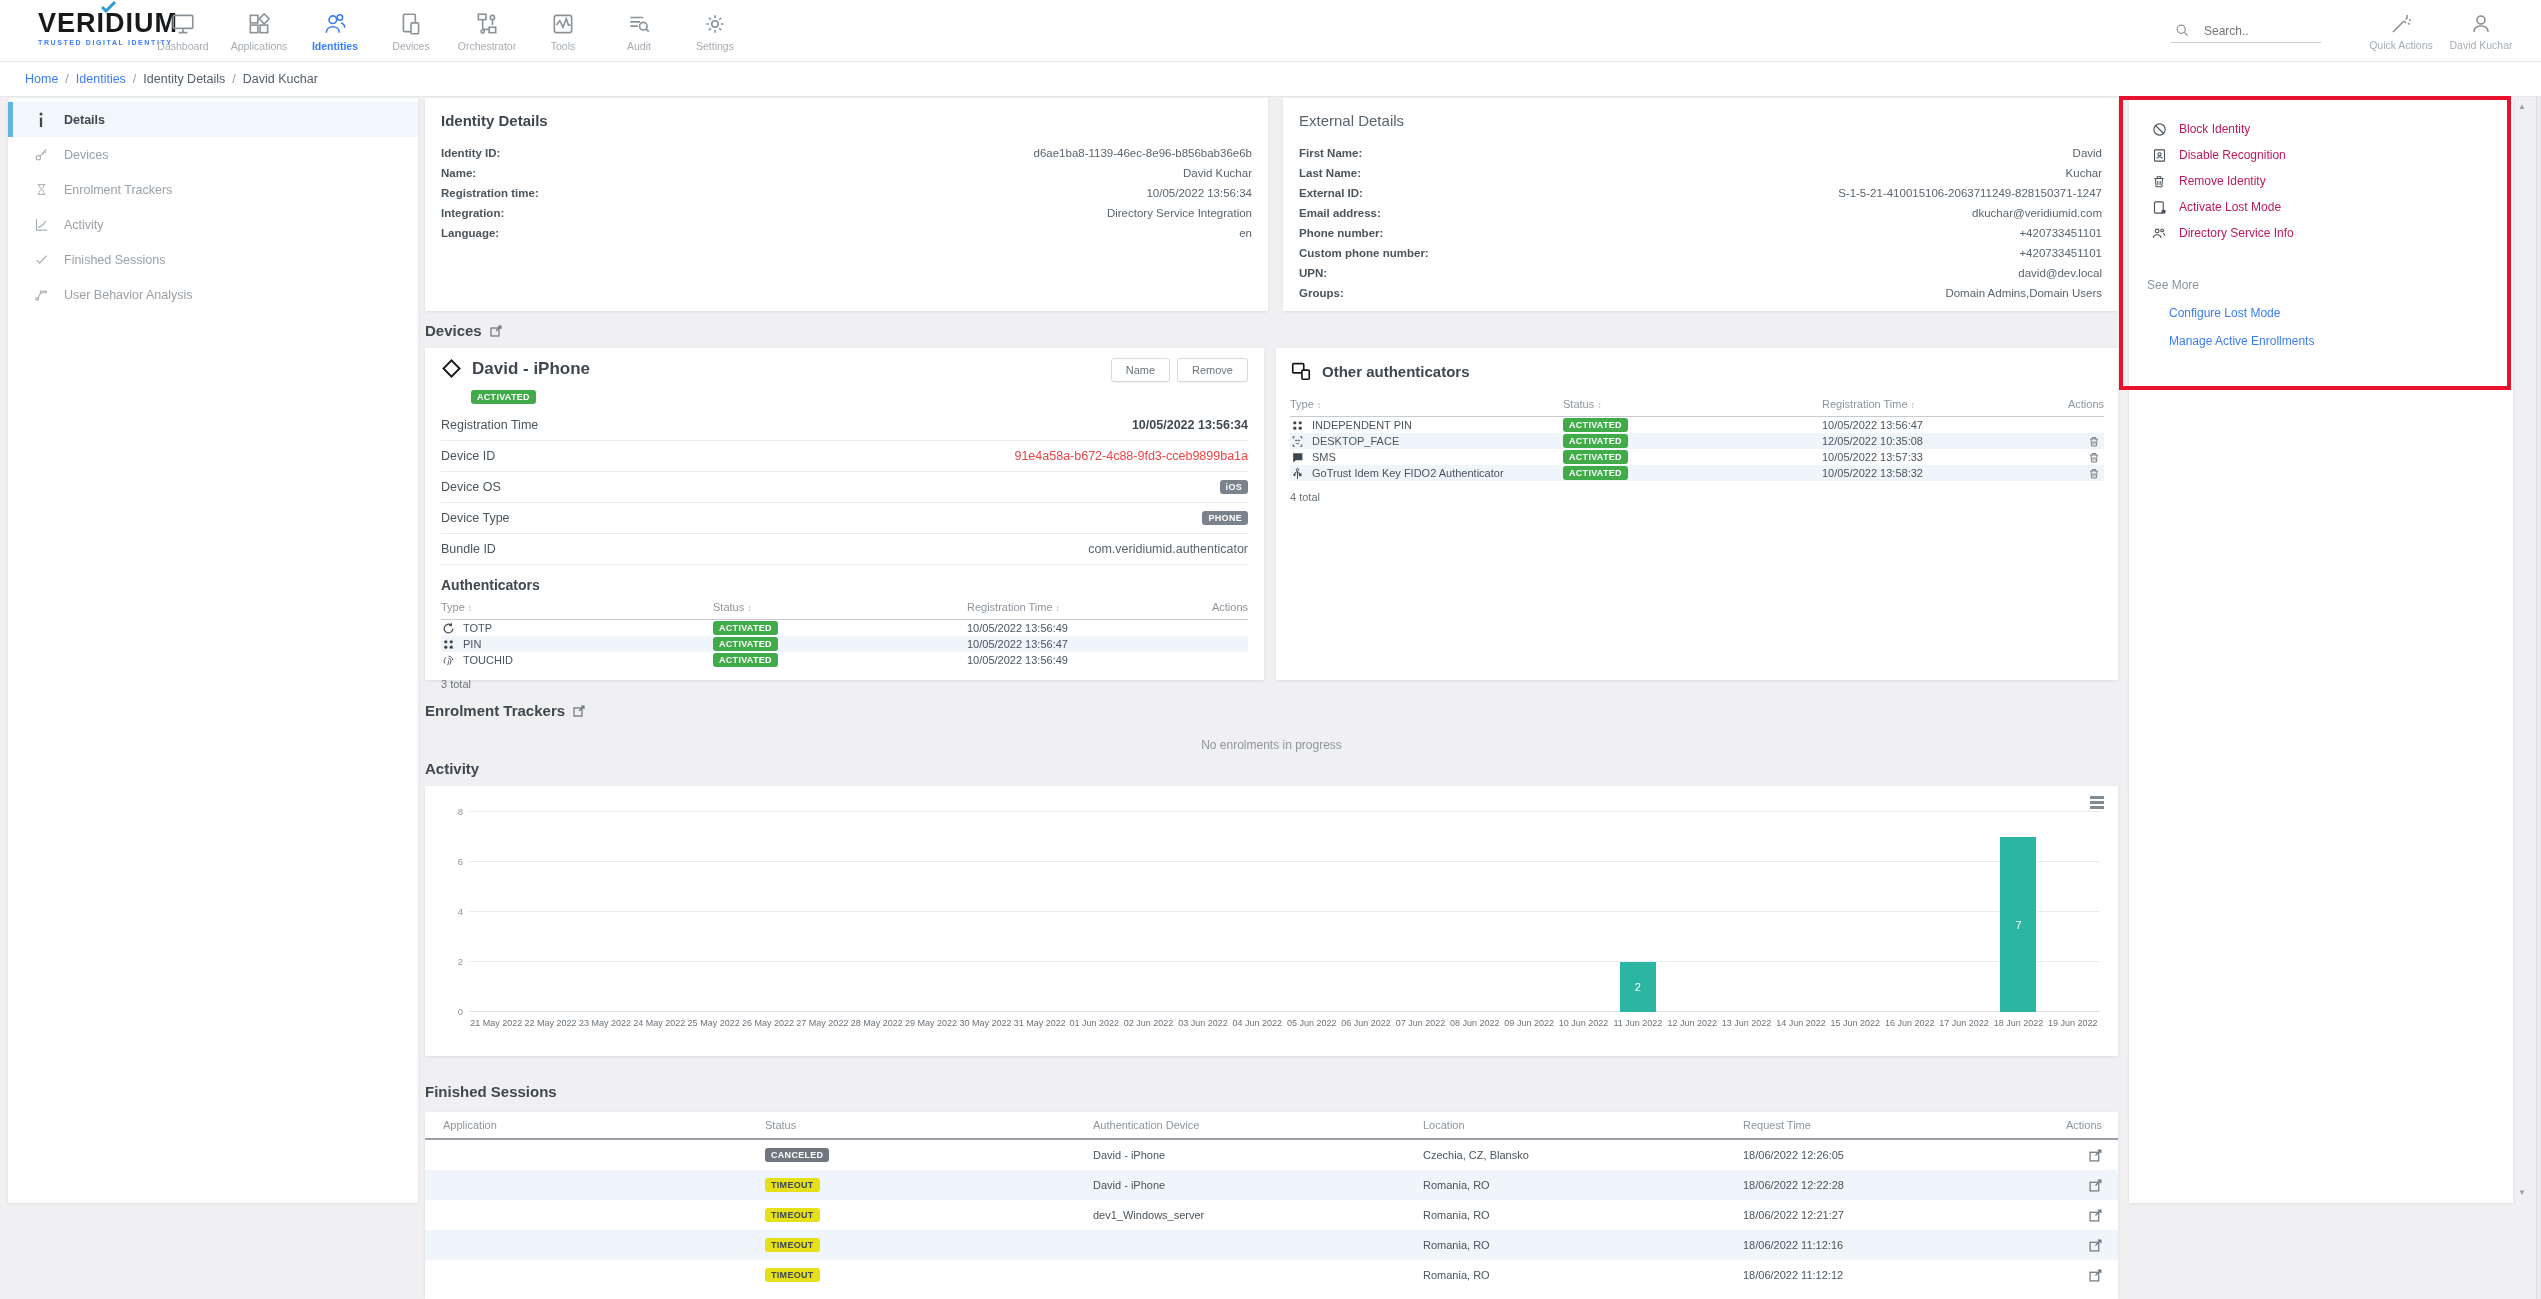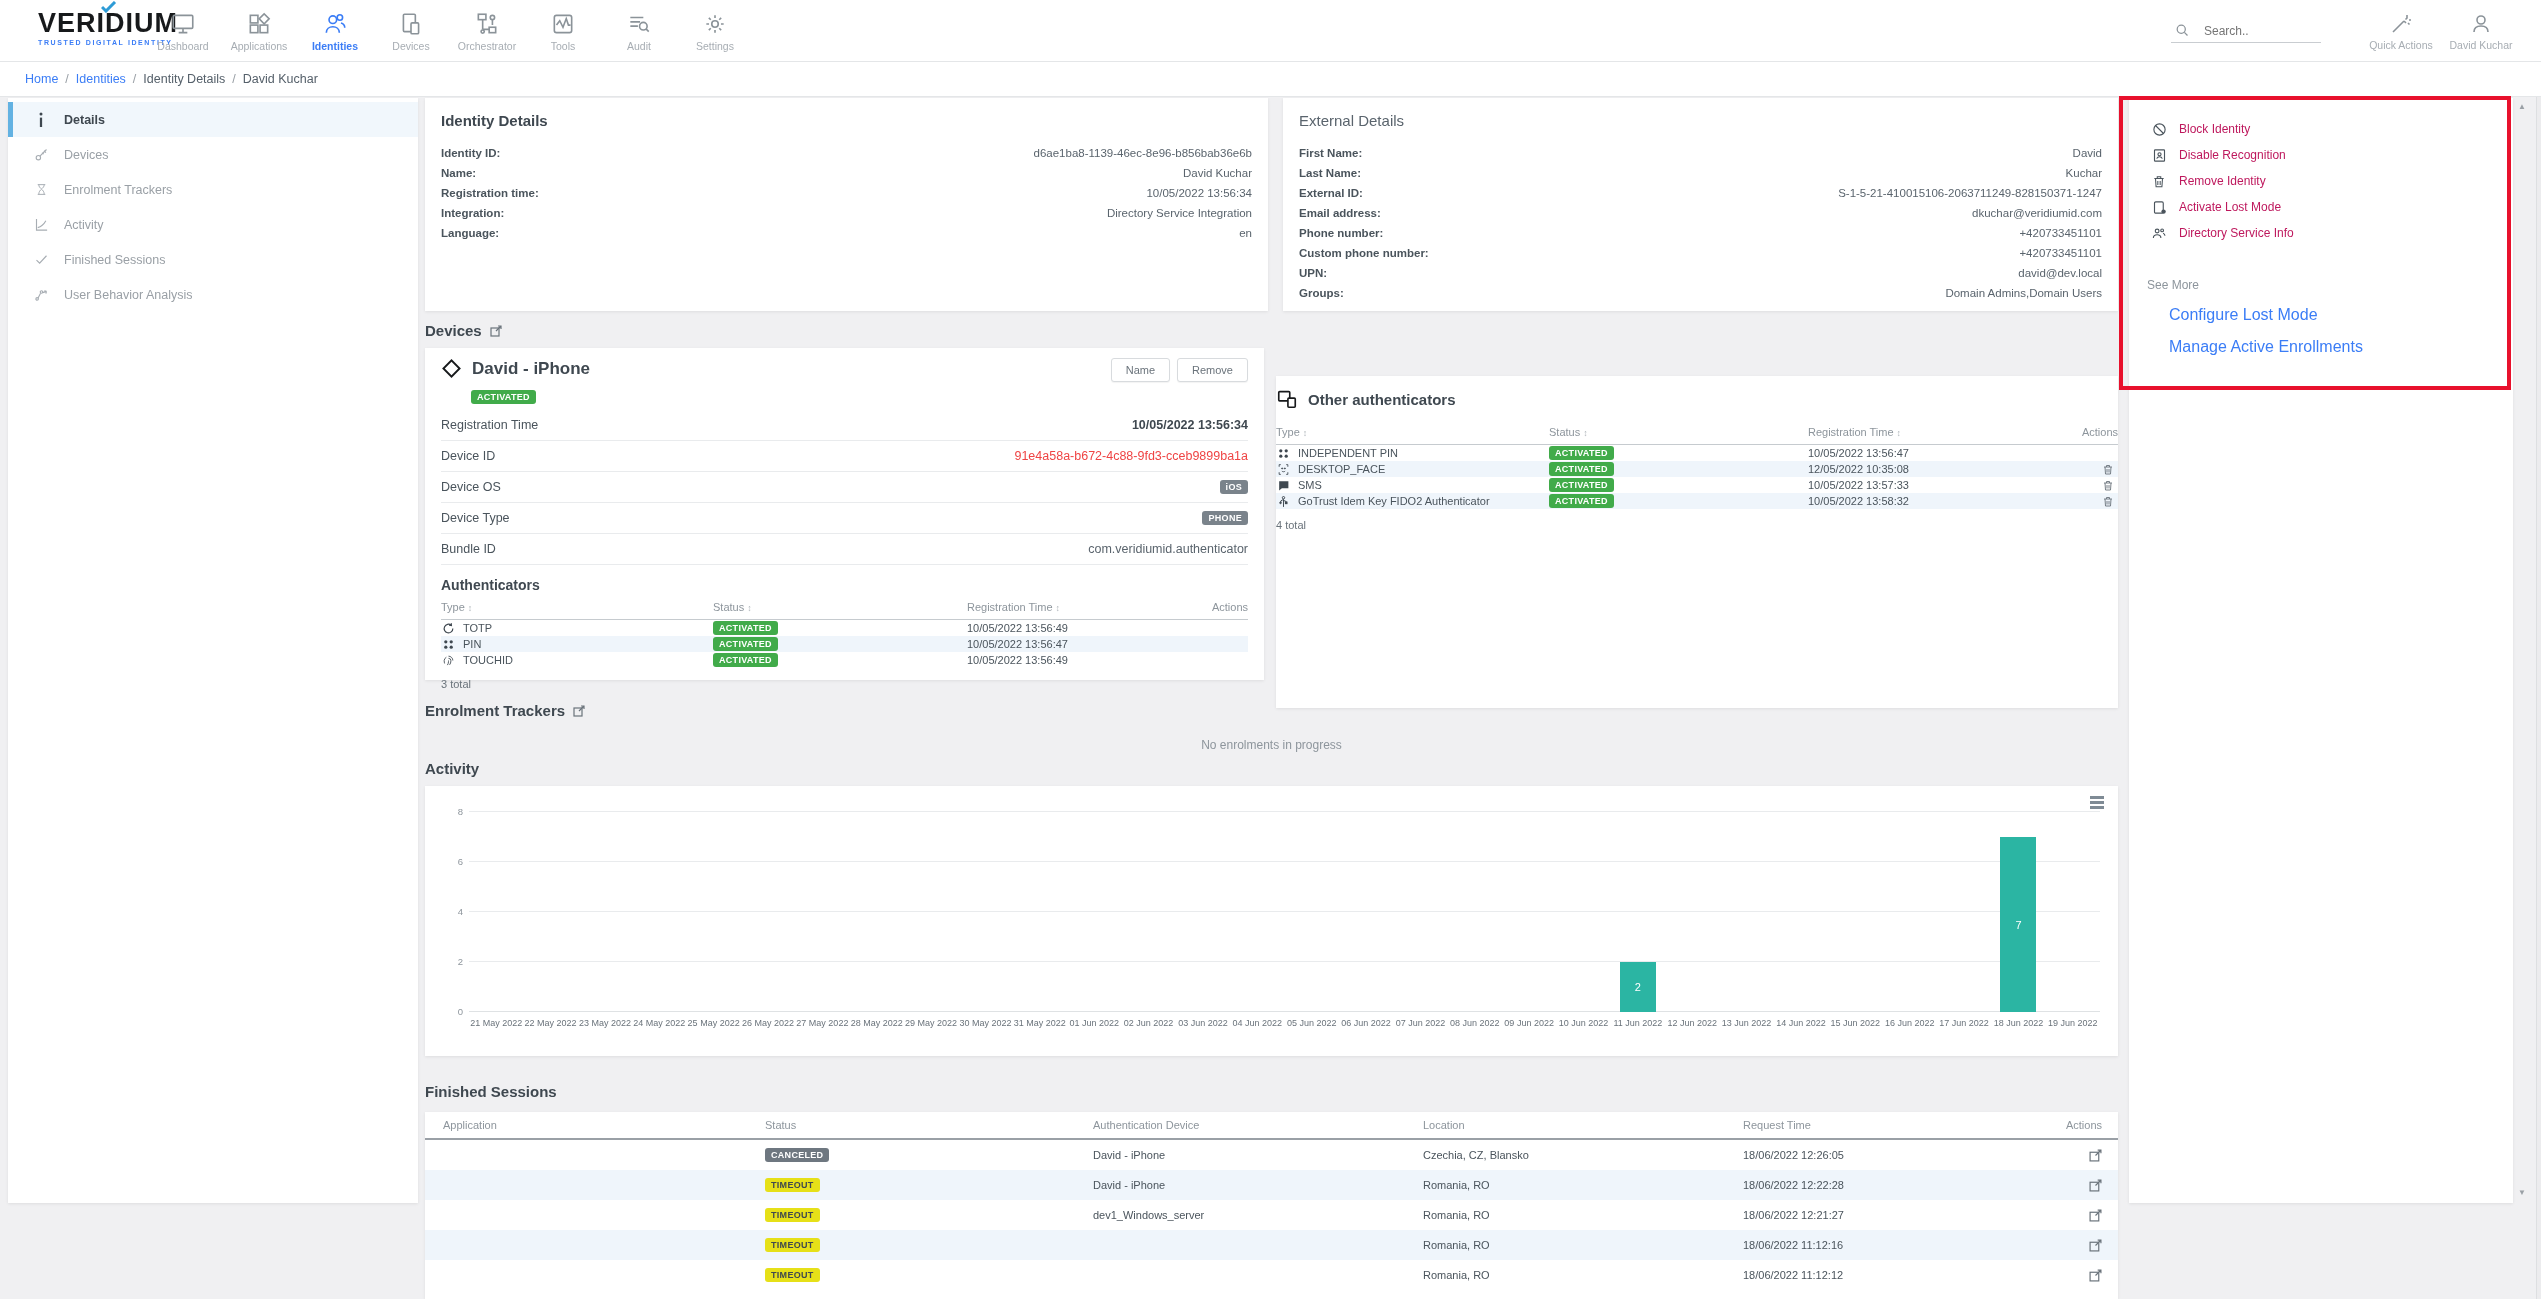--- a/index.html
+++ b/index.html
@@ -84,21 +84,21 @@
   .mt-row:nth-child(odd) { background:#eff5fb; }
   .mt-cell-type { display:flex; align-items:center; gap:8px; }
   .mt-ico { width:14px; display:flex; justify-content:center; color:#3f4850; }
   .sort { font-size:9px; color:#b0b6bb; margin-left:3px; }
   .total { font-size:11px; color:#6a737b; margin-top:10px; }
   .auth-cols { grid-template-columns:272px 254px 1fr 50px; }
   .oauth-cols { grid-template-columns:273px 259px 1fr 40px; }
   .mt-actions { display:flex; justify-content:flex-end; padding-right:4px; color:#6a737b; }
 
   
-  .oauth-card { position:absolute; left:1276px; top:348px; width:842px; height:332px; padding:12px 0;margin-top:28px; }
+  .oauth-card { position:absolute; left:1276px; top:348px; width:842px; height:332px; padding:12px 14px; }
   .oauth-head { display:flex; align-items:center; gap:10px; font-size:15px; font-weight:bold; color:#3f4850; }
 
   
   .enrol-empty { position:absolute; left:425px; top:738px; width:1693px; text-align:center; font-size:12px; color:#8d959c; }
 
   
   .chart-card { position:absolute; left:425px; top:786px; width:1693px; height:270px; }
   .chart-plot { position:absolute; left:44px; right:18px; top:26px; height:200px; }
   .gridline { position:absolute; left:0; right:0; height:1px; background:#e9ebed; }
   .gridline.zero { background:#dfe2e4; }
@@ -117,21 +117,21 @@
   .fs-row { display:grid; height:30px; align-items:center; font-size:11px; color:#4a545c; padding-left:18px; }
   .fs-row:nth-child(odd) { background:#eff5fb; }
   .fs-actions { display:flex; justify-content:flex-end; padding-right:16px; color:#6a737b; cursor:pointer; }
 
   
   .actions-panel { position:absolute; left:2129px; top:98px; width:384px; height:1105px; padding-top:18px; }
   .act-item { display:flex; align-items:center; gap:12px; padding-left:22px; height:26px; cursor:pointer; }
   .act-item .act-ico { width:16px; display:flex; justify-content:center; color:#4a545c; }
   .act-item .act-label { font-size:12px; color:#be185d; }
   .see-more { font-size:12px; color:#8d959c; margin:32px 0 0 18px; }
-  .sub-link { font-size:16px; color:#3b7df6; margin:14px 0 0 40px; cursor:pointer; }
+  .sub-link { font-size:12px; color:#3b7df6; margin:14px 0 0 40px; cursor:pointer; }
   .red-box { position:absolute; left:2119px; top:96px; width:392px; height:294px; border:4px solid #e8112d; z-index:9; pointer-events:none; }
   .scroll-tri { position:absolute; font-size:8px; color:#9aa0a6; z-index:8; }
   .rail { position:absolute; right:0; top:0; width:5px; height:1299px; background:#ececee; border-left:1px solid #dddfe1; }
 
   svg { display:block; }
 </style>
 </head>
 <body>
 
 <div class="app">

